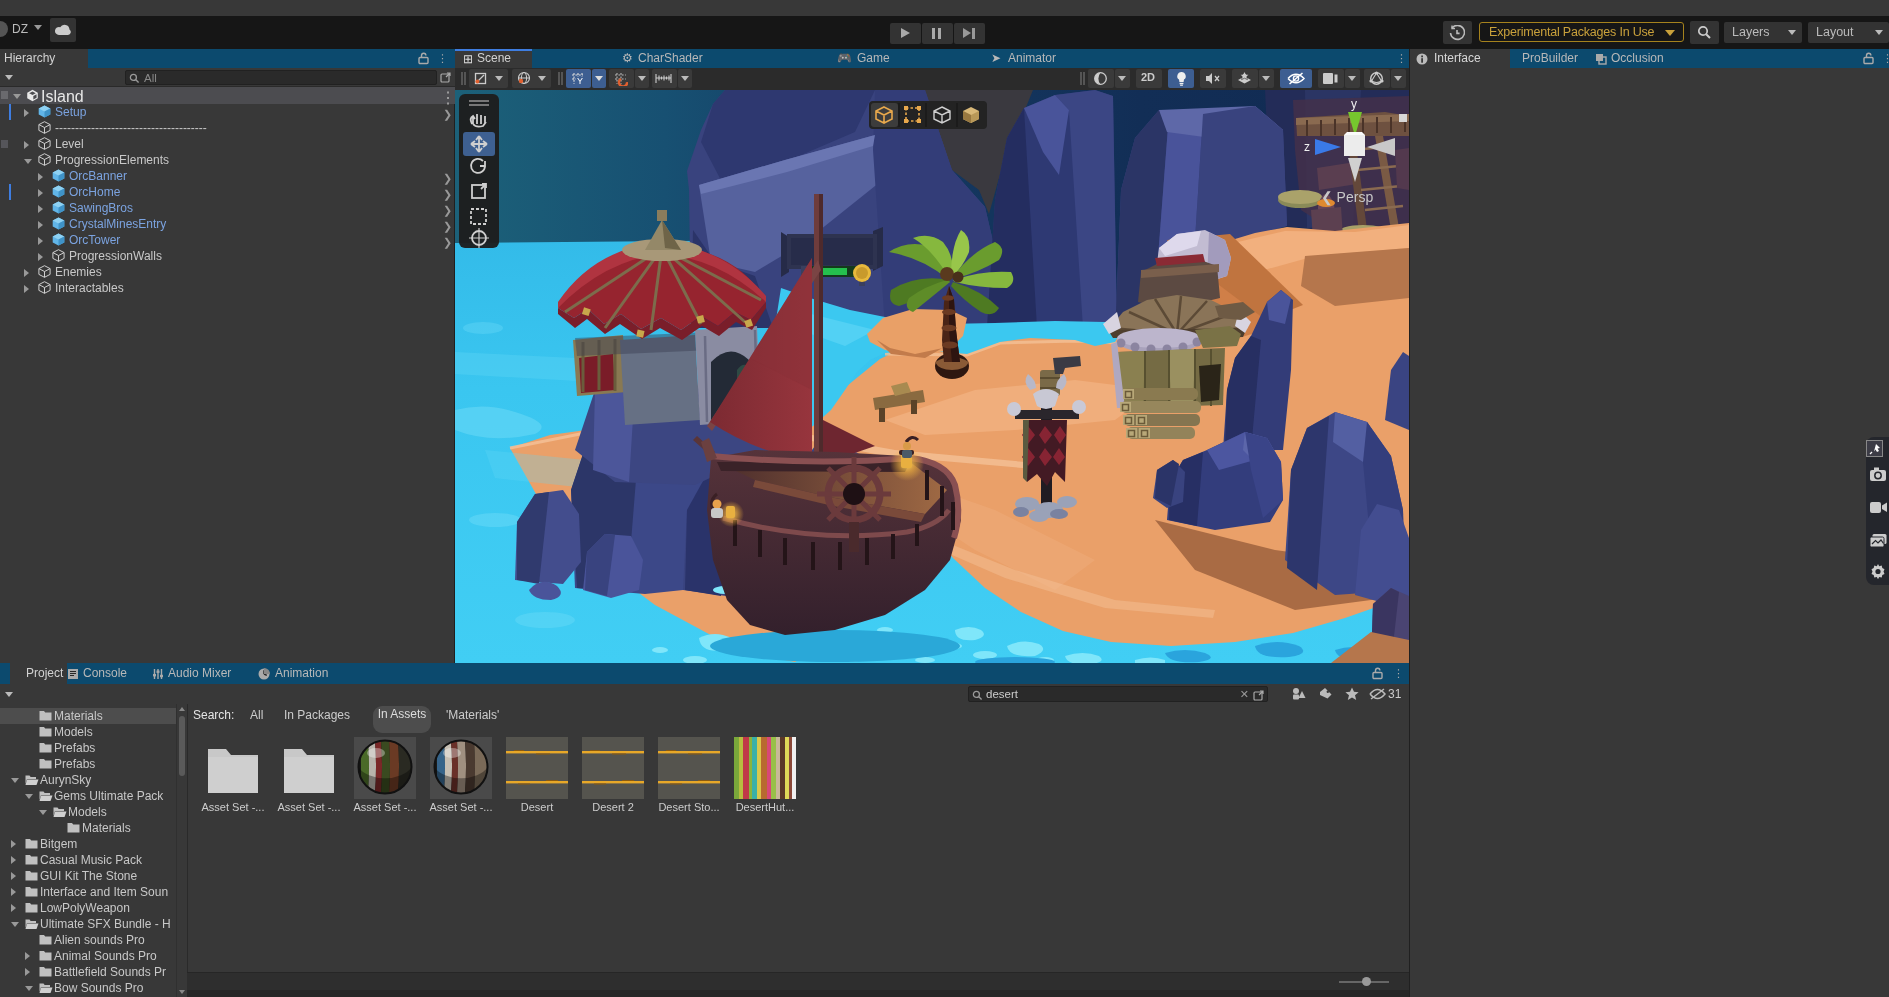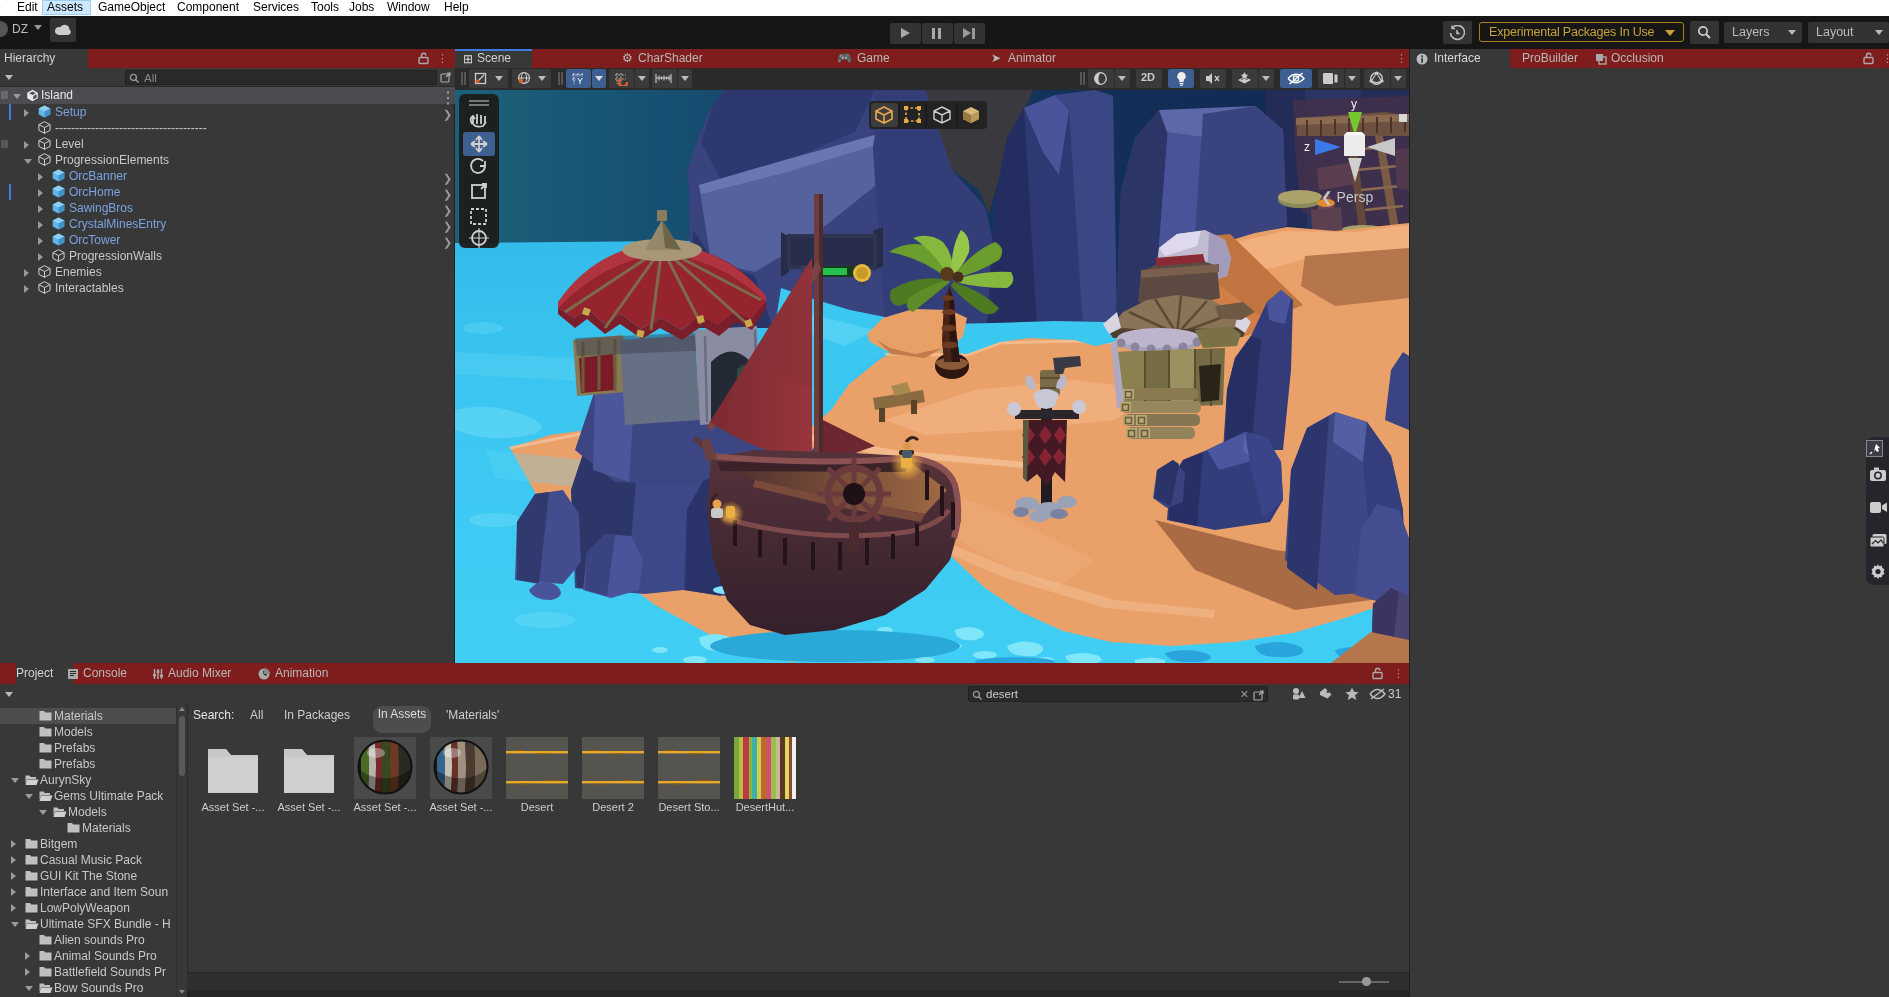--- a/index.html
+++ b/index.html
@@ -10,21 +10,21 @@
 
 #menubar { left:0; top:0; width:1889px; height:16px; background:#fff; color:#000;
   font-size:12px; line-height:15px; }
 #menubar span.mi { position:absolute; top:0; }
 #assets-hl { position:absolute; left:42px; top:0; width:49px; height:15px;
   background:#cde8ff; border:1px solid #9bd0f5; }
 
 #toolbar { left:0; top:16px; width:1889px; height:33px; background:#161616; }
 .tbtn { position:absolute; background:#333; border-radius:2px; }
 
-.tabstrip { background:#7f1d1d; color:#b8b8b8; font-size:12px; }
+.tabstrip { background:#0c4a6e; color:#b8b8b8; font-size:12px; }
 .tab-active { background:#383838; color:#d2d2d2; }
 
 #hierarchy { left:0; top:49px; width:455px; height:614px; background:#383838;
   border-right:1px solid #202020; }
 .hrow { position:absolute; left:0; width:455px; height:16px; font-size:12px;
   line-height:16px; color:#c8c8c8; white-space:nowrap; }
 .blue { color:#7ba3e0; }
 
 #project { left:0; top:663px; width:1409px; height:334px; background:#383838; }
 .prow { position:absolute; height:16px; font-size:12px; line-height:16px;
@@ -34,33 +34,20 @@
   border-left:1px solid #202020; }
 
 #scene { left:455px; top:49px; width:954px; height:614px; background:#282828; }
 svg { display:block; }
 .icon { position:absolute; }
 </style>
 </head>
 <body>
 <div id="root">
 
-<div id="menubar" class="abs">
-  <div id="assets-hl"></div>
-  <span class="mi" style="left:-6px">e</span>
-  <span class="mi" style="left:17px">Edit</span>
-  <span class="mi" style="left:47px">Assets</span>
-  <span class="mi" style="left:98px">GameObject</span>
-  <span class="mi" style="left:177px">Component</span>
-  <span class="mi" style="left:253px">Services</span>
-  <span class="mi" style="left:311px">Tools</span>
-  <span class="mi" style="left:349px">Jobs</span>
-  <span class="mi" style="left:387px">Window</span>
-  <span class="mi" style="left:444px">Help</span>
-</div>
 
 <div id="toolbar" class="abs">
   <div style="position:absolute;left:-8px;top:5px;width:16px;height:16px;border-radius:8px;background:#555"></div>
   <span style="position:absolute;left:12px;top:6px;color:#bbb;font-size:12px">DZ</span>
   <span style="position:absolute;left:34px;top:9px;width:0;height:0;border-left:4px solid transparent;border-right:4px solid transparent;border-top:5px solid #999"></span>
   <div class="tbtn" style="left:50px;top:2px;width:26px;height:24px"></div>
   <svg class="icon" style="left:54px;top:7px" width="18" height="14" viewBox="0 0 18 14">
         <path d="M5 12 a4 4 0 1 1 1.2-7.8 A5 5 0 0 1 15.5 6.5 A3 3 0 0 1 14 12 Z" fill="#ccc"></path>
       </svg>
 
@@ -122,21 +109,21 @@
             <path d="M6 6 l4-4 M7 2 h3 v3"></path>
           </g>
         </svg>
   </div>
   <div id="hrows" style="position:absolute;left:0;top:38px;width:455px;height:576px;overflow:hidden">
         <div style="position:absolute;left:0;top:0;width:455px;height:17px;background:#4c4c50">
           <span style="position:absolute;left:13px;top:7px;width:0;height:0;border-left:4.5px solid transparent;border-right:4.5px solid transparent;border-top:5.5px solid #999"></span>
           <svg style="position:absolute;left:26px;top:2px" width="13" height="13" viewBox="0 0 32 32">
             <path fill="#e8e8e8" d="M16 2 L29 9 V23 L16 30 L3 23 V9 Z M16 6 L8 10.5 L16 15 L24 10.5 Z M6 13 L14 17.5 V26 L6 21.5 Z M26 13 L18 17.5 V26 L26 21.5 Z"></path>
           </svg>
-          <span style="position:absolute;left:41px;top:1px;color:#e8e8e8;font-size:12px">Island</span>
+          <span style="position:absolute;left:41px;top:1px;color:#e8e8e8;font-size:16px">Island</span>
           <span style="position:absolute;left:440px;top:1px;color:#aaa">⋮</span>
           <span style="position:absolute;left:1px;top:4px;width:7px;height:8px;background:#6a6a6e"></span>
         </div>
         <div class="hrow" style="top:17px">
           <span style="position:absolute;left:9px;top:0;width:2px;height:16px;background:#3e7de0"></span>
           <span style="position:absolute;left:24px;top:5px;width:0;height:0;border-top:4.5px solid transparent;border-bottom:4.5px solid transparent;border-left:5.5px solid #999"></span>
           <svg style="position:absolute;left:38px;top:1px" width="13" height="13" viewBox="0 0 13 13">
             <path d="M6.5 0.5 L12.3 3.5 V9.5 L6.5 12.5 L0.7 9.5 V3.5 Z" fill="#61b5e8"></path>
             <path d="M6.5 0.5 L12.3 3.5 L6.5 6.5 L0.7 3.5 Z" fill="#8ed1f2"></path>
             <path d="M6.5 6.5 L12.3 3.5 V9.5 L6.5 12.5 Z" fill="#3f93c8"></path>
@@ -852,21 +839,21 @@
             <rect x="2" y="5.5" width="9" height="6" rx="1"></rect>
             <path d="M4.5 5.5 v-2 a2.2 2.2 0 0 1 4.4 0"></path>
           </g>
         </svg>
     <div style="position:absolute;left:472px;top:3px;color:#aaa;font-size:11px">⋮</div>
   </div>
 </div>
 
 <div id="project" class="abs">
   <div class="tabstrip" style="position:absolute;left:0;top:0;width:1409px;height:21px">
-    <div class="tab-active" style="position:absolute;left:16px;top:0;width:57px;height:21px;line-height:20px;padding-left:0">Project</div>
+    <div class="tab-active" style="position:absolute;left:10px;top:0;width:57px;height:21px;line-height:20px;padding-left:16px">Project</div>
     <svg class="icon" style="left:67px;top:5px" width="12" height="12" viewBox="0 0 12 12">
           <rect x="1" y="1" width="10" height="10" fill="#aaa"></rect>
           <g stroke="#282828" stroke-width="1.2">
             <path d="M3 3.5h6 M3 5.5h6 M3 7.5h4"></path>
           </g>
         </svg>
     <span style="position:absolute;left:83px;top:3px">Console</span>
     <svg class="icon" style="left:152px;top:5px" width="12" height="12" viewBox="0 0 12 12">
           <g stroke="#aaa" stroke-width="1.4">
             <path d="M2.5 1v10 M6 1v10 M9.5 1v10"></path>

